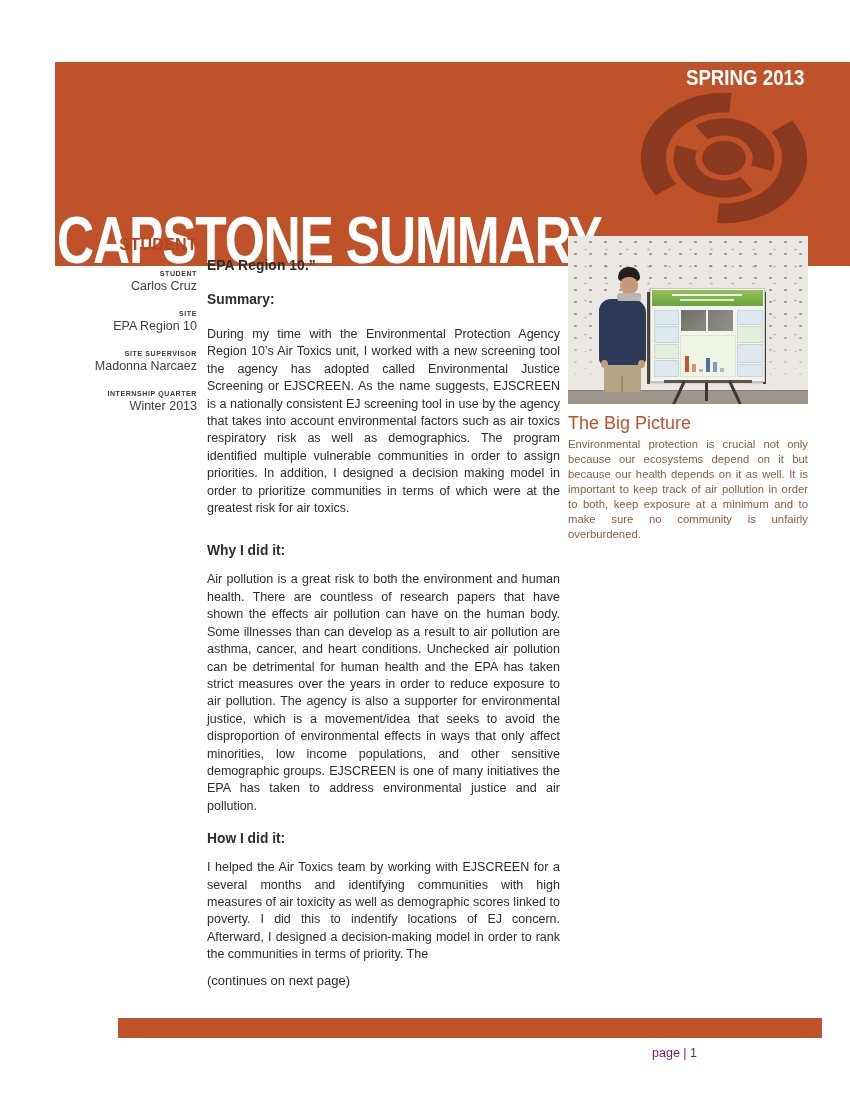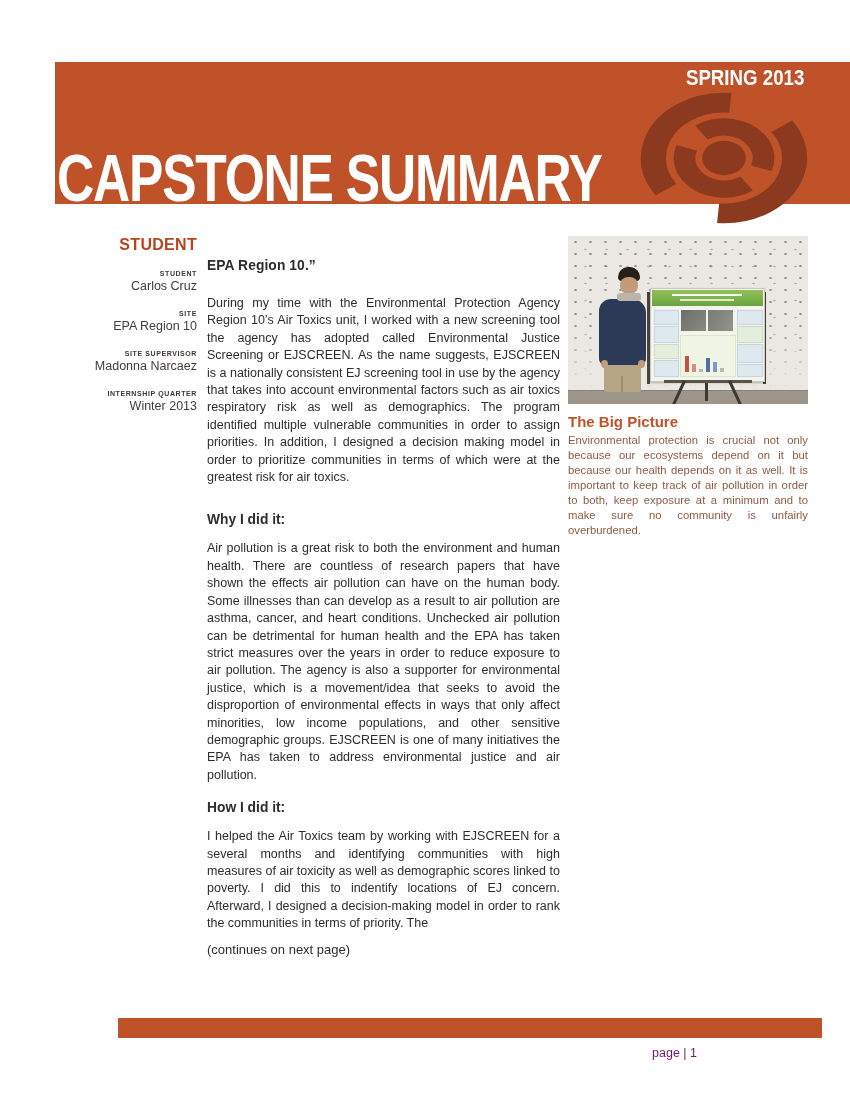--- a/index.html
+++ b/index.html
@@ -9,21 +9,21 @@
     --details-heading:#b8441f;
     --body-text:#2e2d2b;
   }
   html,body{margin:0;padding:0;background:#ffffff;}
   .page{
     position:relative;width:850px;height:1101px;background:#fff;
     font-family:"Liberation Sans",sans-serif;overflow:hidden;color:var(--body-text);
   }
 
   
-  .header-band{position:absolute;left:55px;top:62px;width:795px;height:142px;background:var(--accent-orange);text-align:center;}
+  .header-band{position:absolute;left:55px;top:62px;width:795px;height:204px;background:var(--accent-orange);text-align:center;}
   .issue{position:absolute;top:3px;right:46px;color:#fff;font-weight:bold;font-size:22px;
     transform:scaleX(.85);transform-origin:right top;white-space:nowrap;letter-spacing:0;}
   .masthead{position:absolute;left:2px;bottom:-7px;color:#fff;font-weight:bold;font-size:66px;
     letter-spacing:-1.5px;transform:scaleX(.78);transform-origin:left bottom;white-space:nowrap;line-height:1;}
   .logo{position:absolute;top:30px;right:42px;width:168px;height:132px;}
   .logo .sw{stroke:var(--logo-dark);fill:none;}
   .logo .swf{fill:var(--logo-dark);}
 
   
   .details{position:absolute;left:55px;top:236px;width:142px;text-align:right;}
@@ -88,21 +88,21 @@
   .img1{left:113px;top:74px;width:25px;height:21px;background:linear-gradient(135deg,#6e6e6a,#8a8a84);}
   .img2{left:140px;top:74px;width:25px;height:21px;background:linear-gradient(115deg,#7a7a76,#93938d);}
   .chart-area{left:112px;top:99px;width:54px;height:40px;background:#eef5e4;border:1px solid #d9e6c8;}
   .bars{left:117px;top:115px;width:46px;height:21px;display:flex;align-items:flex-end;gap:3px;}
   .bars span{display:block;width:4px;}
   .tray{left:96px;top:144px;width:88px;height:3px;background:#5a5348;}
   .leg-c{left:137px;top:147px;width:3px;height:18px;background:#3c3832;}
   .leg-l{left:115px;top:145px;width:3px;height:26px;background:#3c3832;transform:rotate(25deg);transform-origin:top center;}
   .leg-r{left:160px;top:145px;width:3px;height:26px;background:#3c3832;transform:rotate(-25deg);transform-origin:top center;}
 
-  .caption-heading{margin-top:9px;color:var(--accent-orange);font-weight:bold;font-size:15px;}
+  .caption-heading{margin-top:9px;color:var(--accent-orange);font-weight:normal;font-size:18px;}
   .caption-body{margin-top:3px;color:var(--caption-brown);font-size:11.3px;line-height:15px;text-align:justify;}
 
   
   .footer-bar{position:absolute;left:118px;top:1018px;width:704px;height:20px;background:var(--accent-orange);}
   .page-num{position:absolute;top:1046px;left:540px;width:157px;text-align:right;font-size:12.5px;color:#701a75;}
 </style>
 </head>
 <body>
 
 <div class="page">
@@ -142,20 +142,21 @@
     </div>
   </div>
 
   <div class="article">
     <div class="article-title">
       <br>
       <span>EPA Region 10.”</span>
     </div>
 
     <div class="sec-summary">
+      <div class="sec-heading">Summary:</div>
       <div class="sec-body">During my time with the Environmental Protection Agency Region 10’s Air Toxics unit, I worked with a new screening tool the agency has adopted called Environmental Justice Screening or EJSCREEN. As the name suggests, EJSCREEN is a nationally consistent EJ screening tool in use by the agency that takes into account environmental factors such as air toxics respiratory risk as well as demographics. The program identified multiple vulnerable communities in order to assign priorities. In addition, I designed a decision making model in order to prioritize communities in terms of which were at the greatest risk for air toxics.</div>
     </div>
 
     <div class="sec-why">
       <div class="sec-heading">Why I did it:</div>
       <div class="sec-body">Air pollution is a great risk to both the environment and human health. There are countless of research papers that have shown the effects air pollution can have on the human body. Some illnesses than can develop as a result to air pollution are asthma, cancer, and heart conditions. Unchecked air pollution can be detrimental for human health and the EPA has taken strict measures over the years in order to reduce exposure to air pollution. The agency is also a supporter for environmental justice, which is a movement/idea that seeks to avoid the disproportion of environmental effects in ways that only affect minorities, low income populations, and other sensitive demographic groups. EJSCREEN is one of many initiatives the EPA has taken to address environmental justice and air pollution.</div>
     </div>
 
     <div class="sec-how">
       <div class="sec-heading">How I did it:</div>

